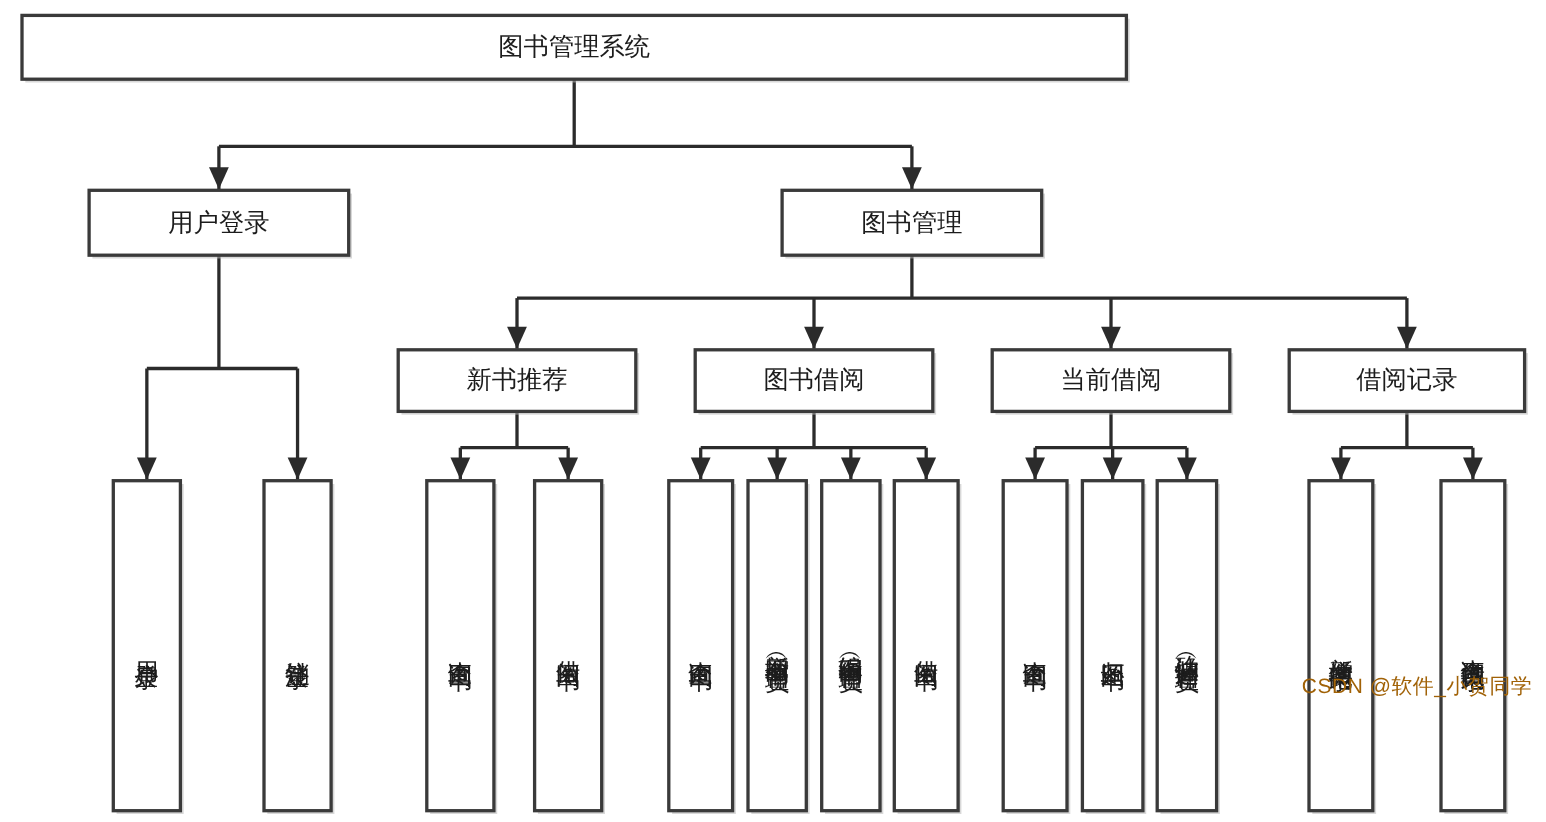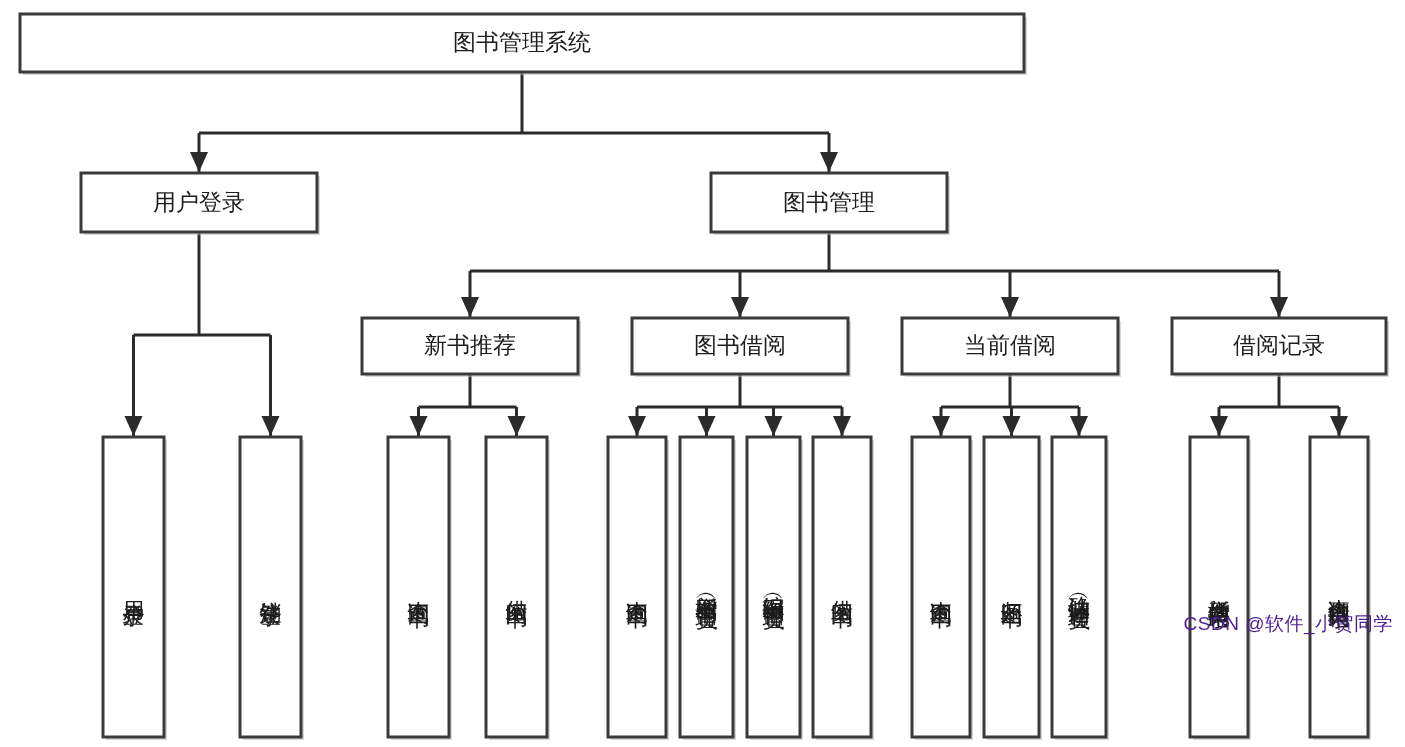--- a/index.html
+++ b/index.html
@@ -66,21 +66,21 @@
     text-align: center;
     white-space: nowrap;
     pointer-events: none;
   }
   .watermark {
     position: absolute;
     right: 12px;
     bottom: 6px;
     font-family: "Liberation Sans", "DejaVu Sans", sans-serif;
     font-size: 19px;
-    color: #4c1d95;
+    color: #a16207;
     letter-spacing: 0.5px;
     user-select: none;
   }
 </style>
 </head>
 <body>
 
 <div id="diagram-root">
 
   <svg id="flow" viewBox="0 0 1405 747">

